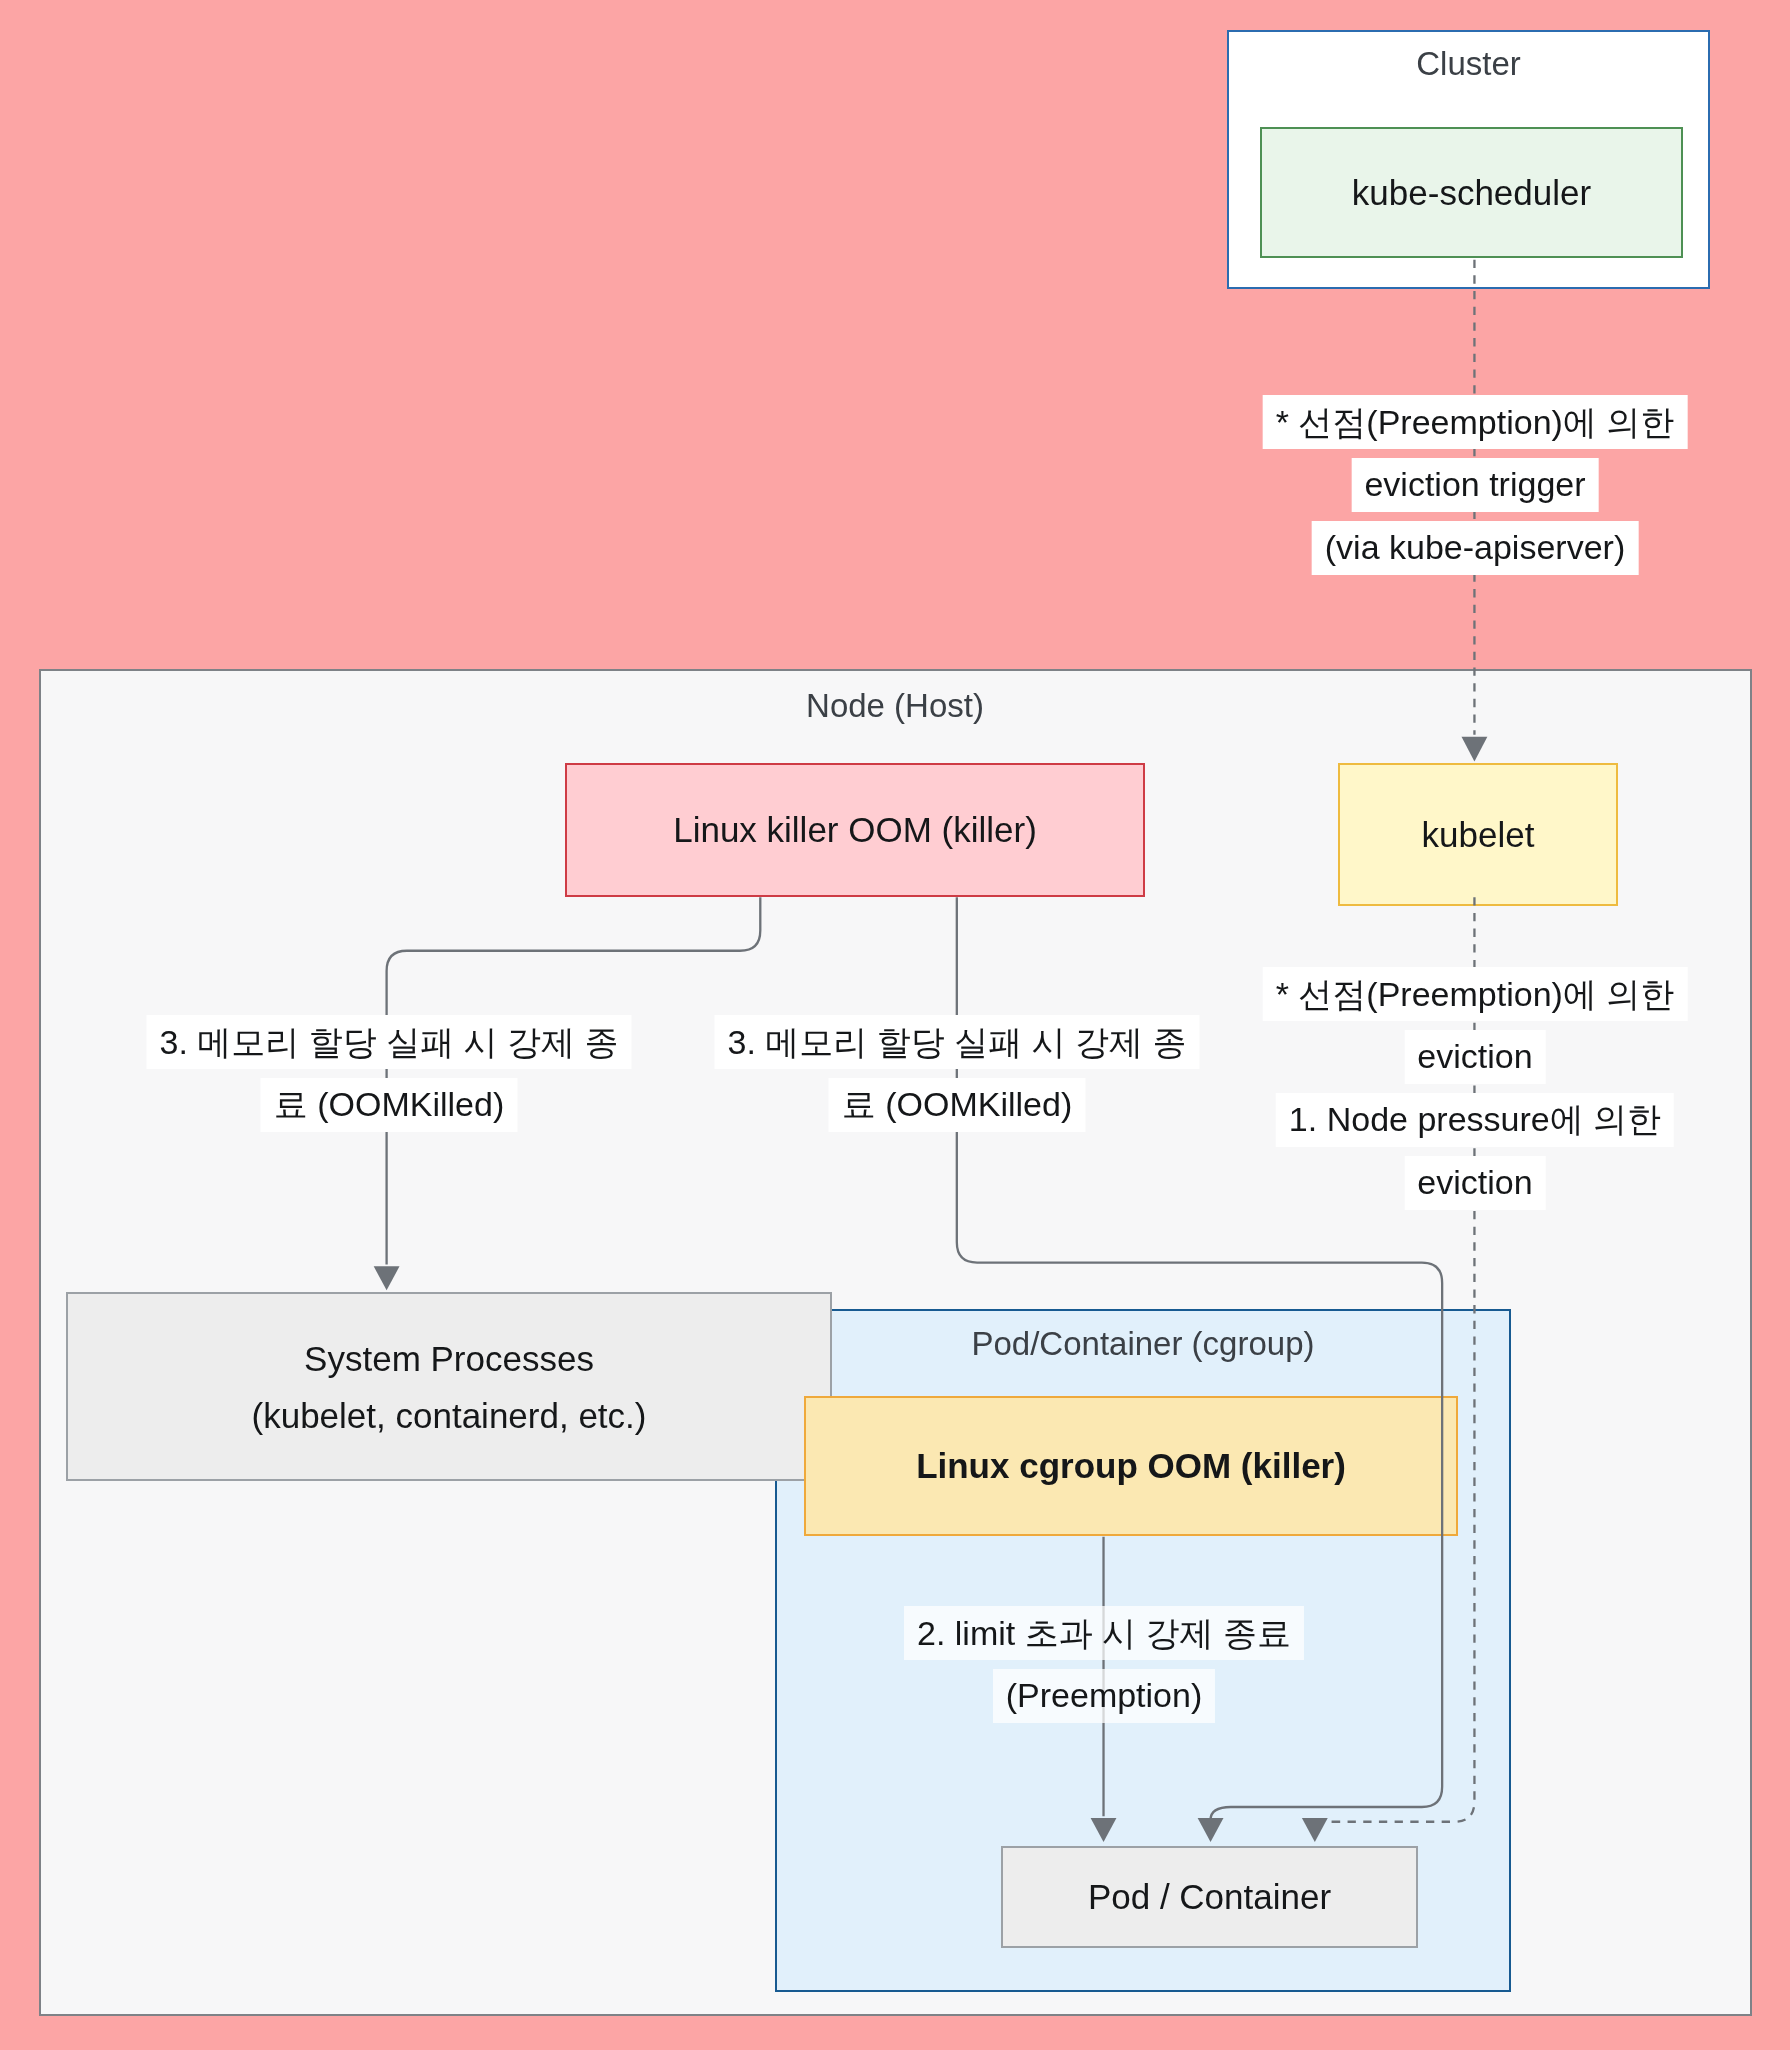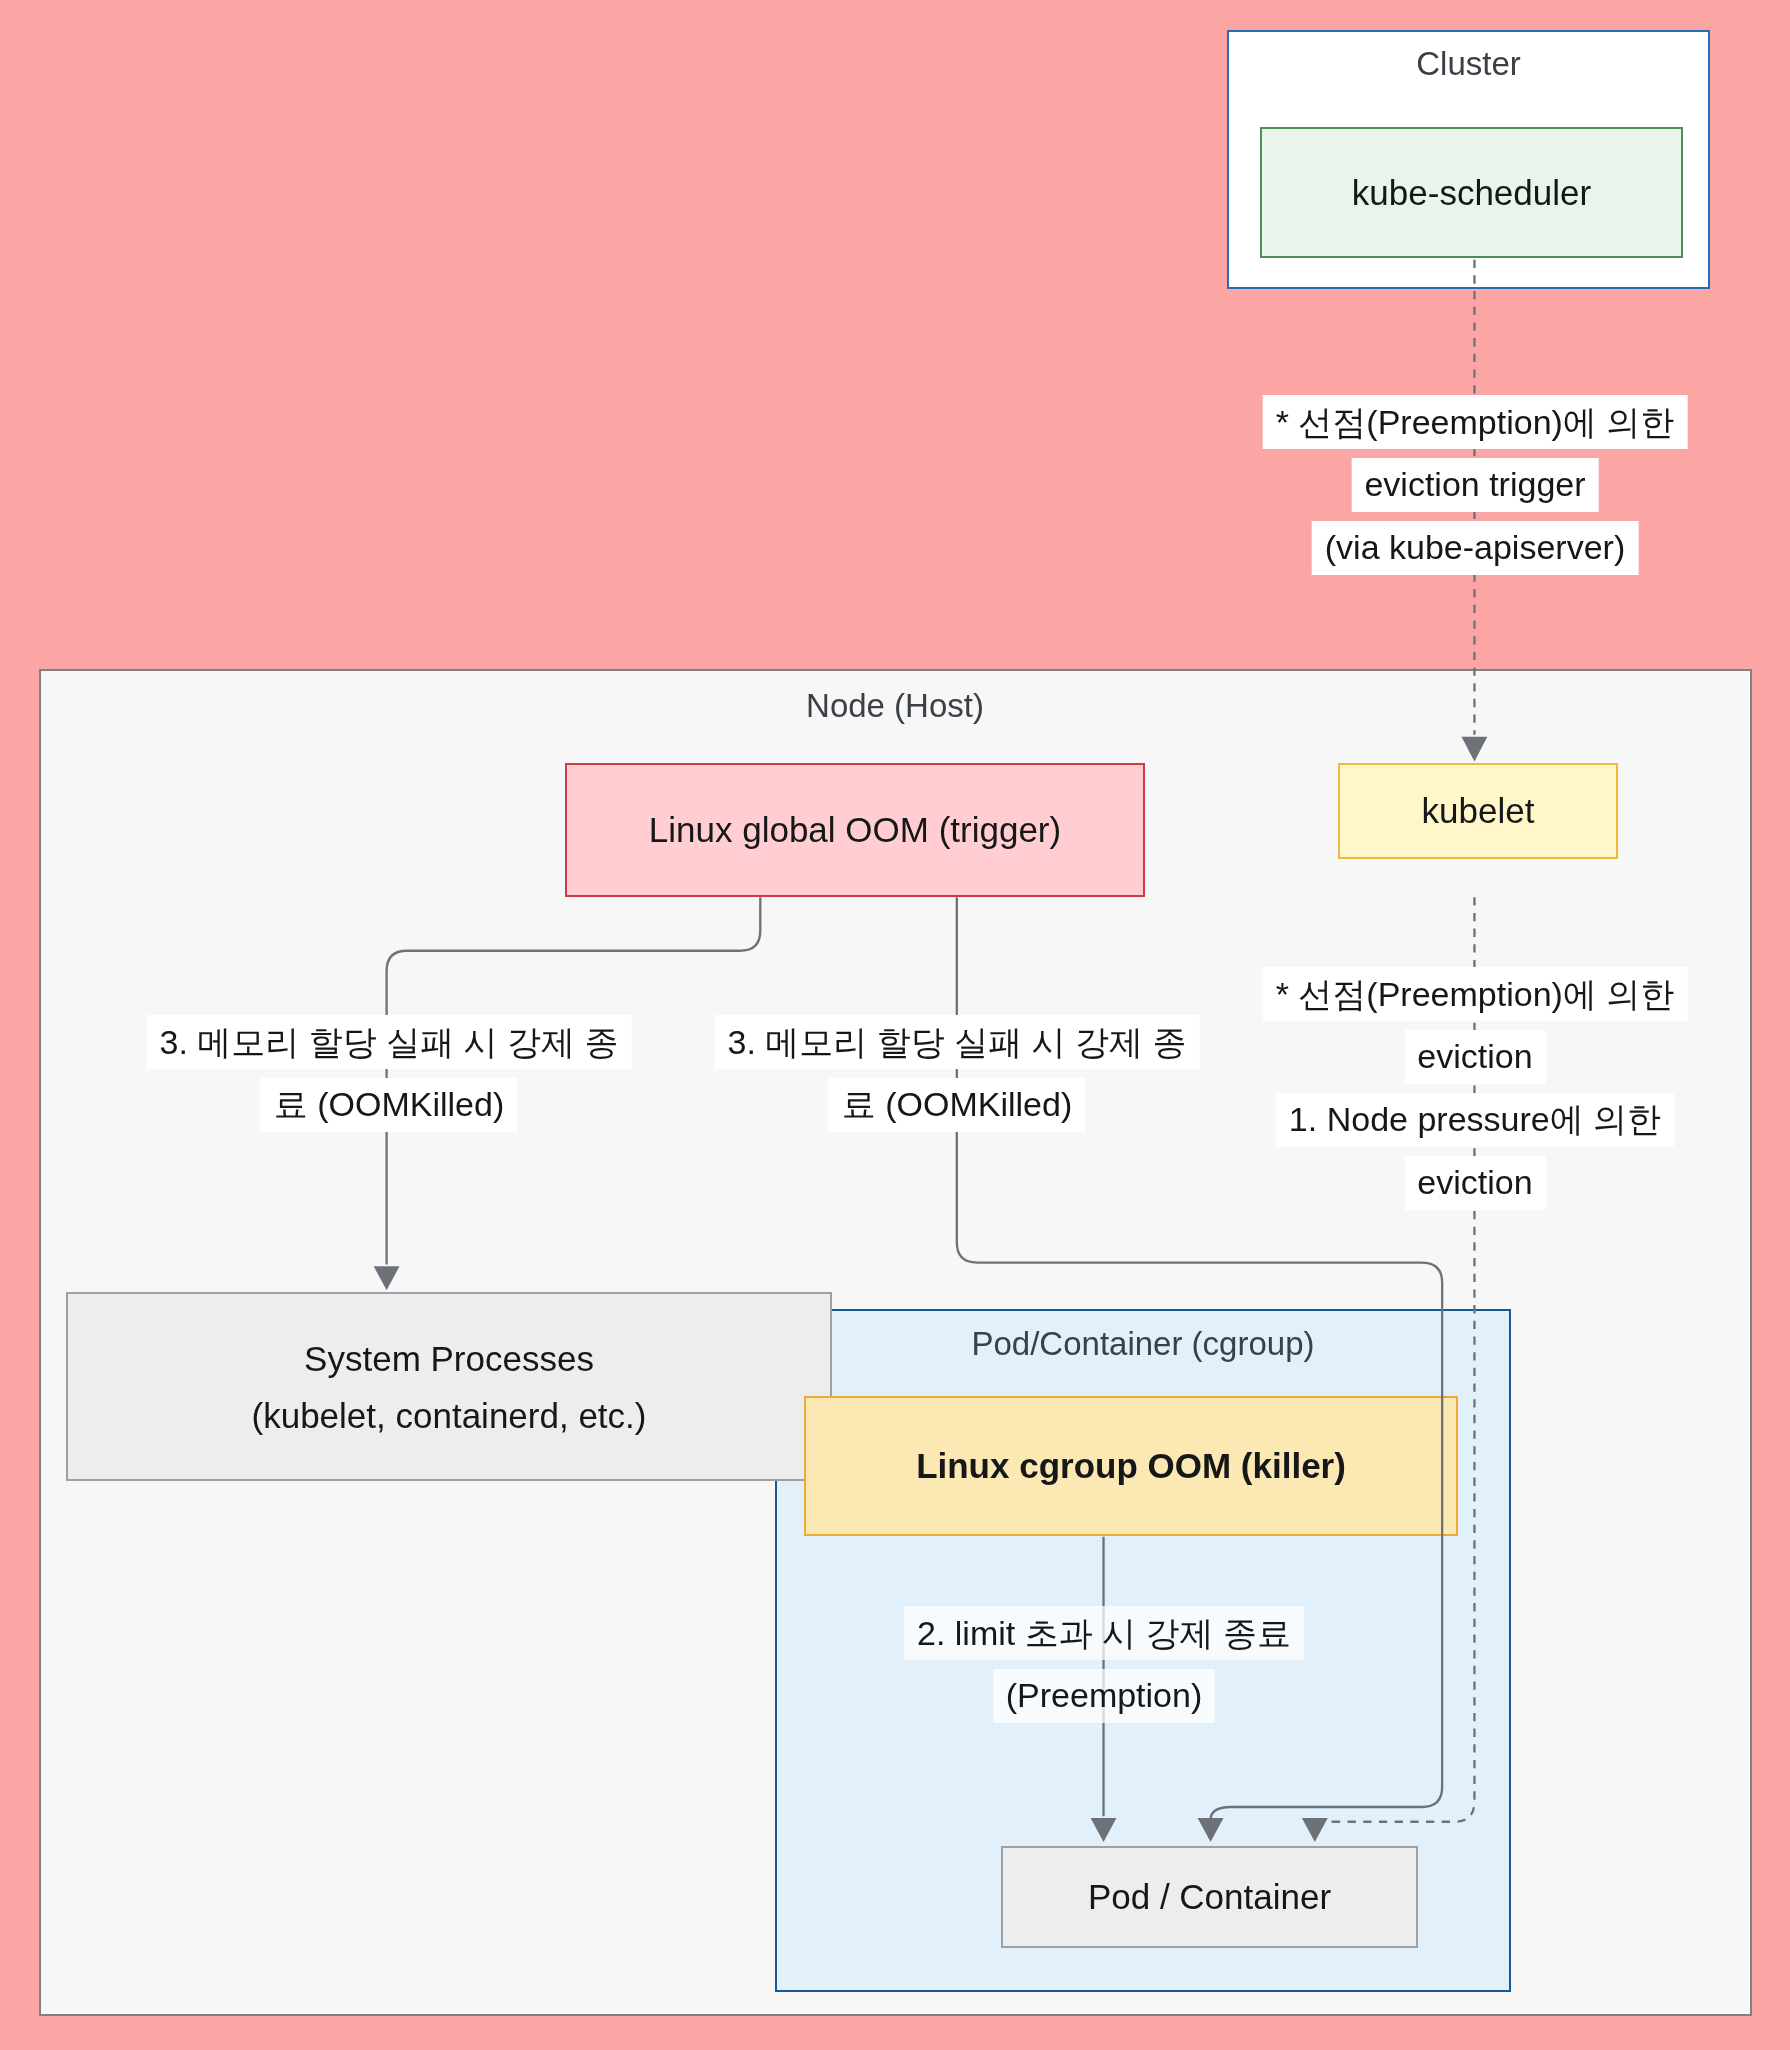--- a/index.html
+++ b/index.html
@@ -48,21 +48,21 @@
   
   .leaf{
     position:absolute;display:flex;align-items:center;justify-content:center;
     font-size:35px;z-index:3;text-align:center;
   }
   .global-oom{
     left:565px;top:763px;width:580px;height:134px;
     background:var(--global-oom-bg,#FFCDD2);border:2.8px solid var(--global-oom-border,#CE3B45);
   }
   .kubelet{
-    left:1338px;top:763px;width:280px;height:96px;
+    left:1338px;top:763px;width:280px;height:143px;
     background:var(--kubelet-bg,#FFF7C9);border:2.8px solid var(--kubelet-border,#EEBB40);
   }
   .system-processes{
     left:66px;top:1292px;width:766px;height:189px;
     background:var(--gray-box-bg,#EDEDED);border:2.8px solid var(--gray-box-border,#9CA1A6);
     flex-direction:column;line-height:57px;
   }
   .cgroup-oom{
     left:804px;top:1396px;width:654px;height:140px;
     background:var(--cgroup-oom-bg,#FBE8B2);border:2.8px solid var(--cgroup-oom-border,#EFA93B);font-weight:bold;
@@ -102,21 +102,21 @@
     </div>
   </div>
 
   <div class="node-box"></div>
   <div class="node-title">Node (Host)</div>
 
   <div class="cgroup-box"></div>
   <div class="cgroup-title">Pod/Container (cgroup)</div>
 
   <div class="leaf global-oom">
-    <span>Linux global OOM (trigger)</span>
+    <span>Linux killer OOM (killer)</span>
   </div>
   <div class="leaf kubelet">
     <span>kubelet</span>
   </div>
   <div class="leaf system-processes">
     <span>System Processes</span>
     <span>(kubelet, containerd, etc.)</span>
   </div>
   <div class="leaf cgroup-oom">
     <span>Linux cgroup OOM (killer)</span>

